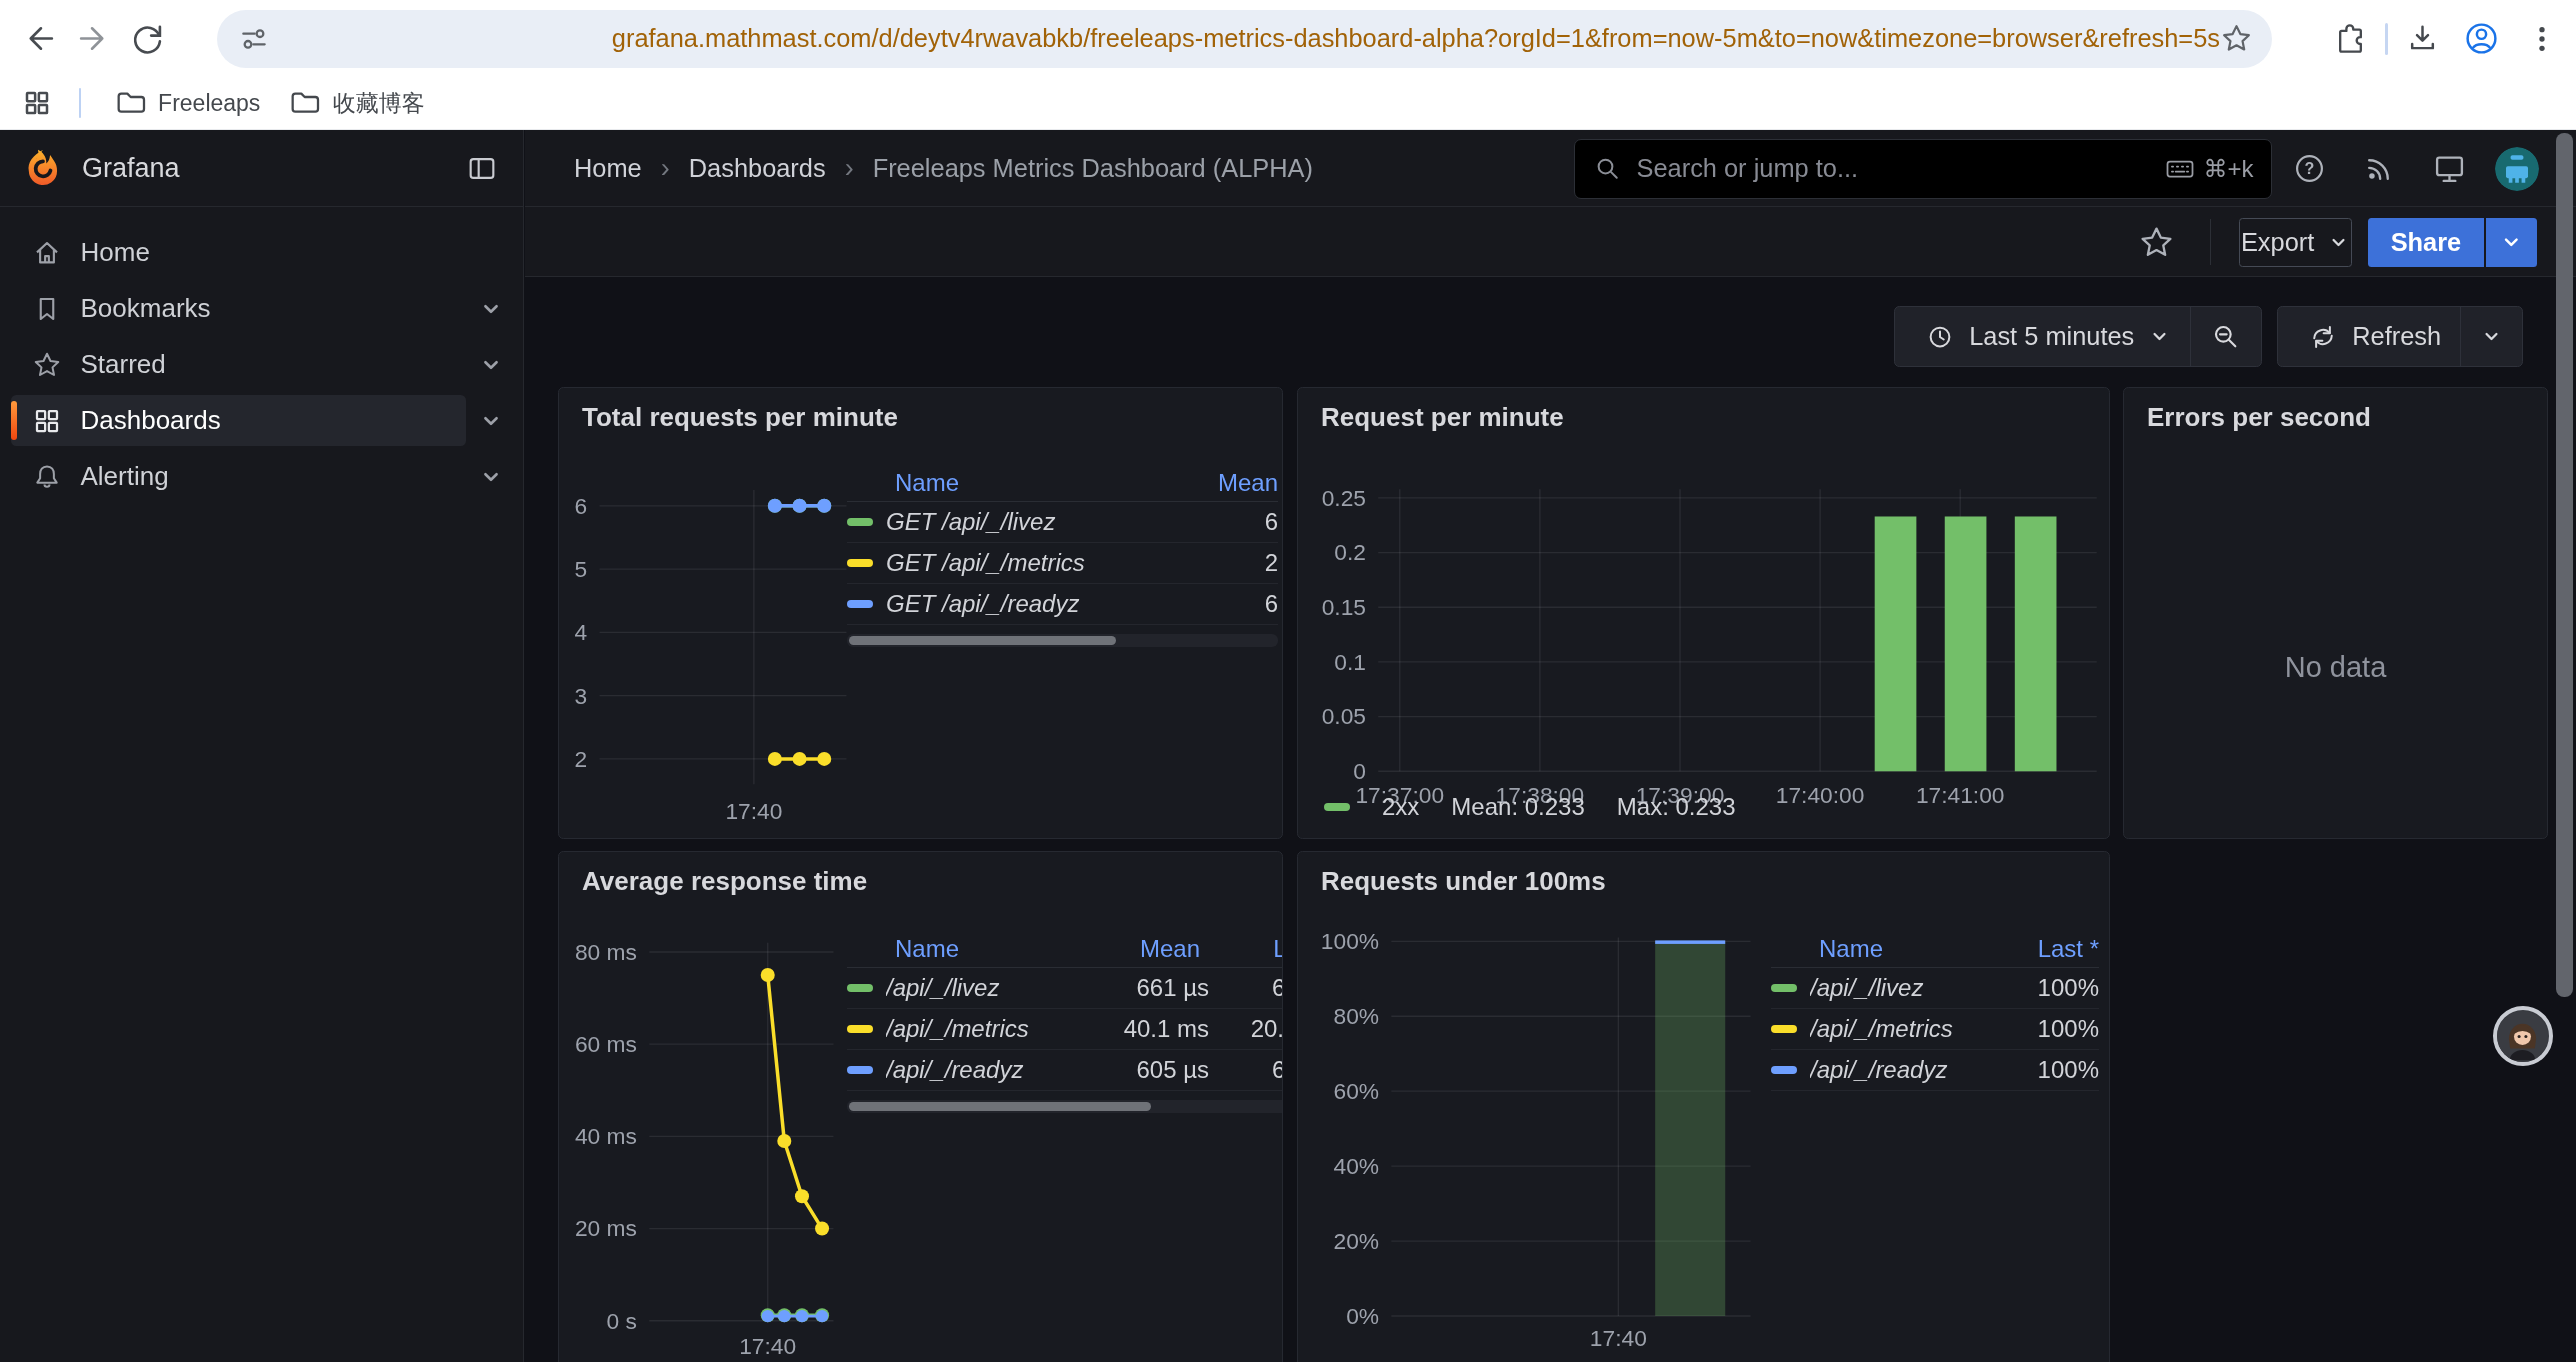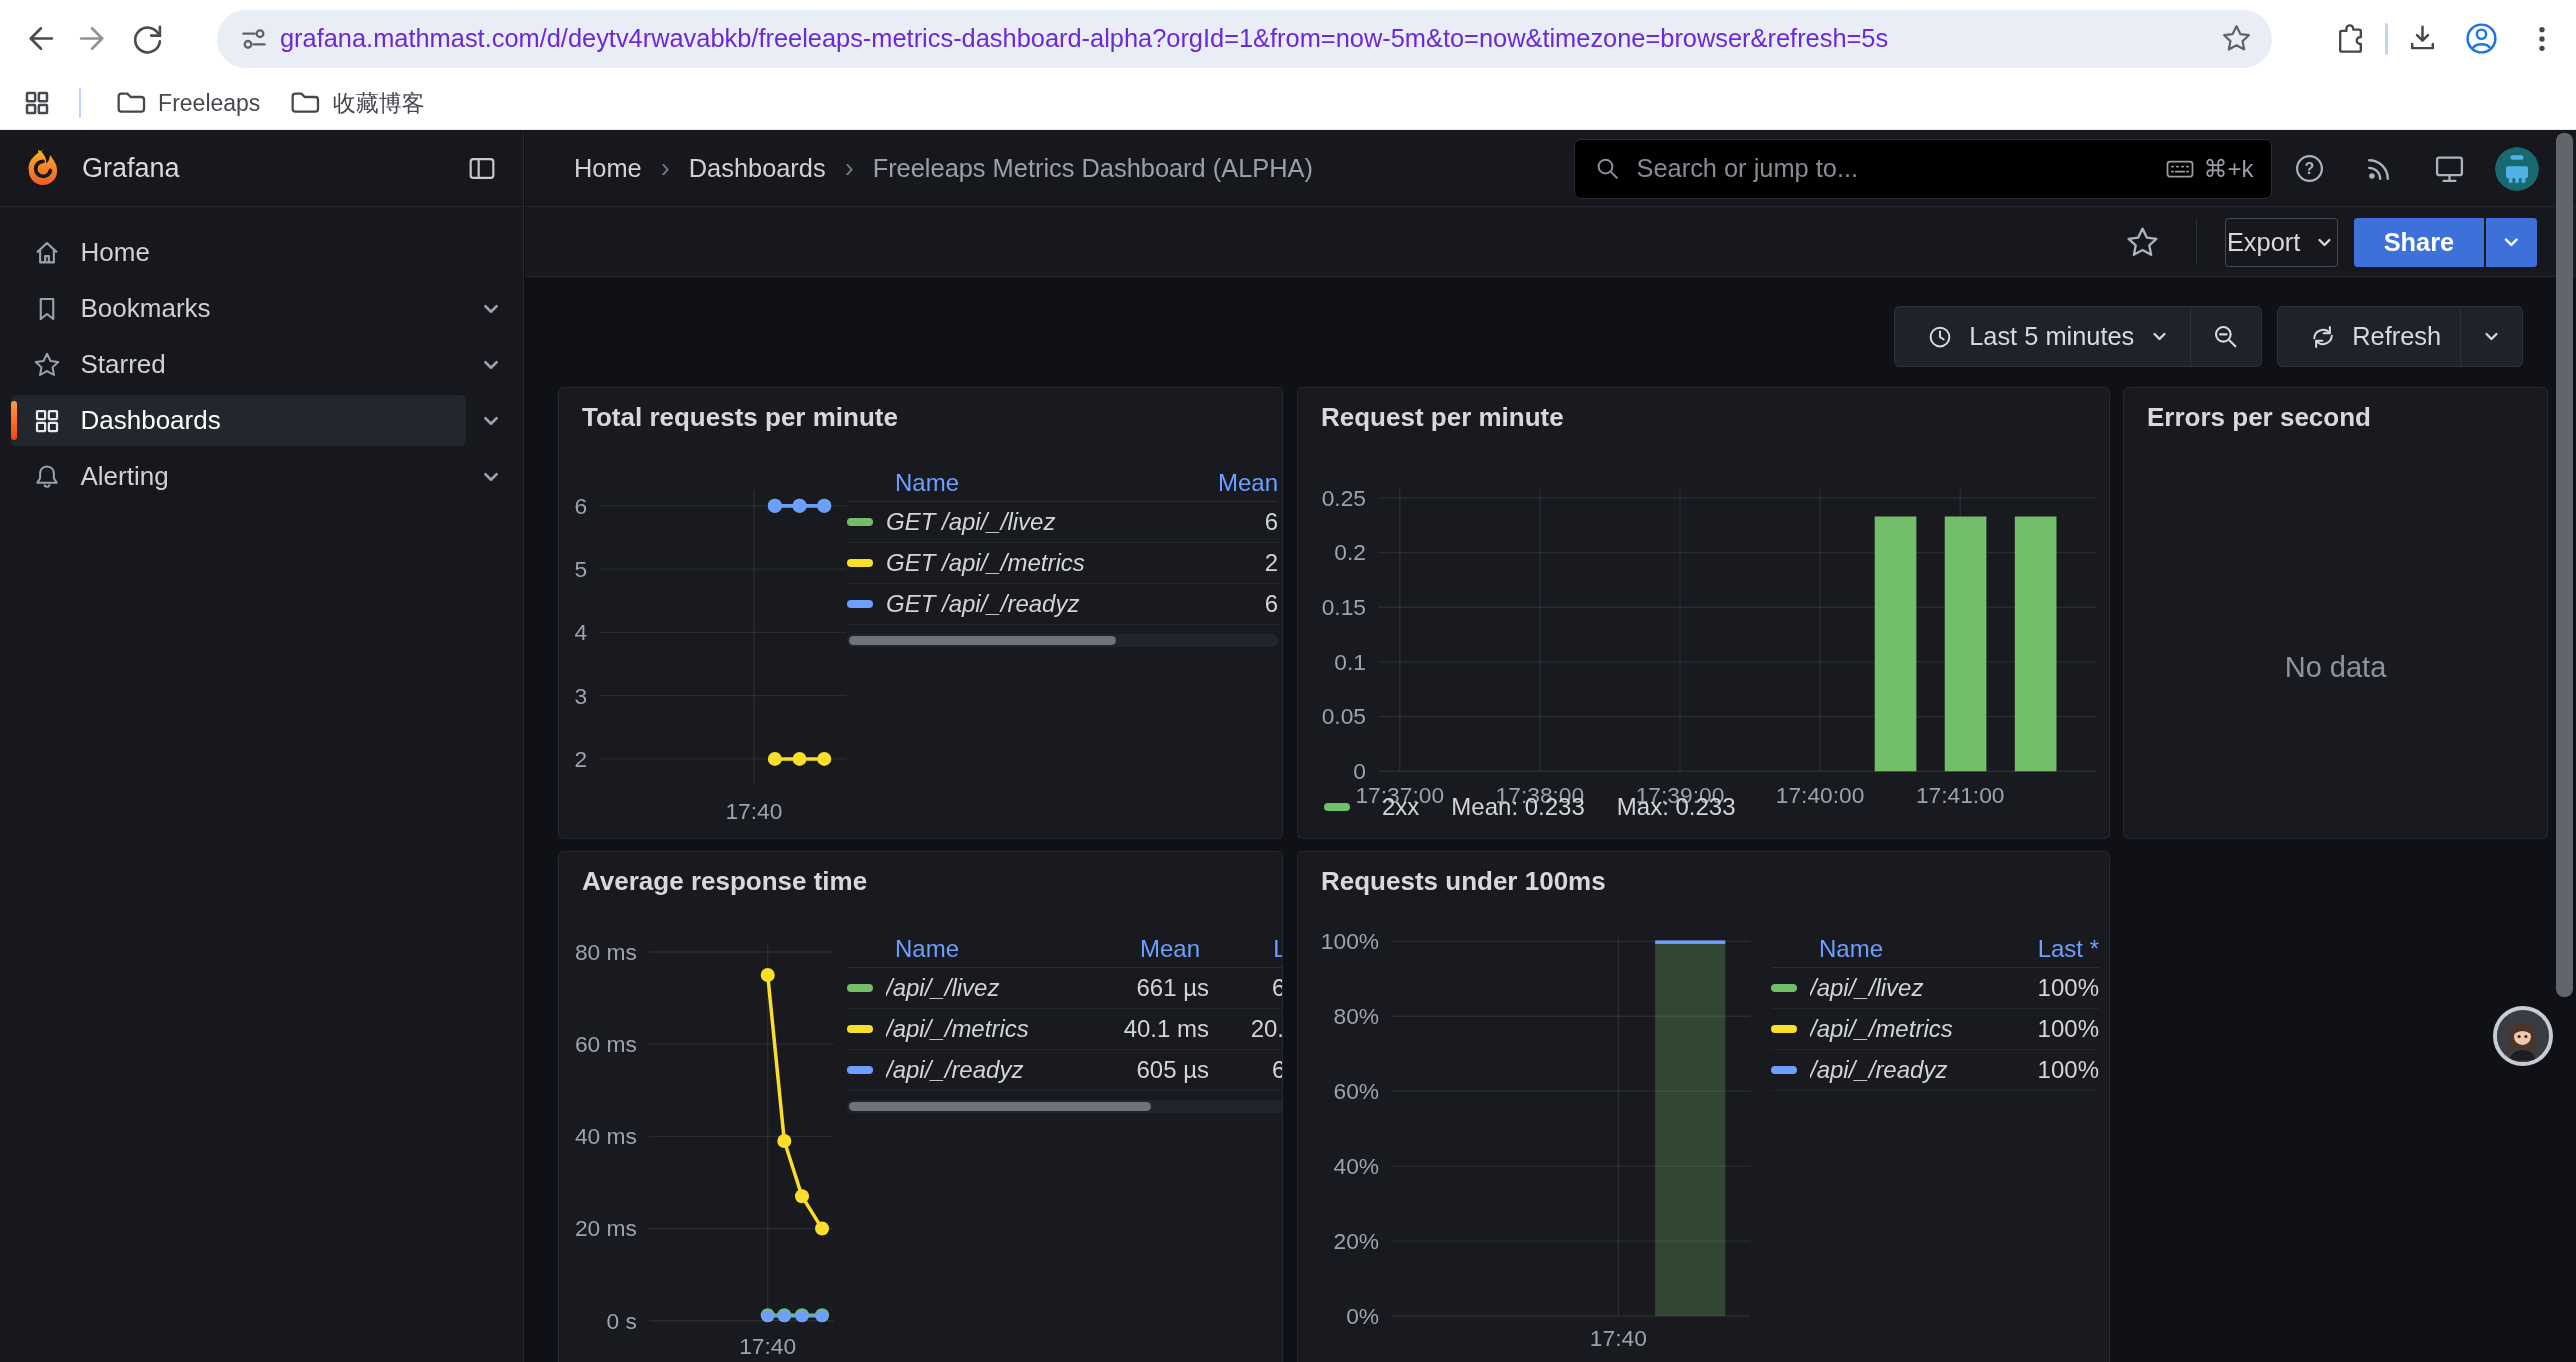--- a/index.html
+++ b/index.html
@@ -7,21 +7,21 @@
   .screen{position:relative;width:2576px;height:1363px;background:#ffffff;overflow:hidden;
           font-family:"Liberation Sans","DejaVu Sans",sans-serif;}
   svg{display:block;}
   svg text{font-family:"Liberation Sans","DejaVu Sans",sans-serif;}
 
   
   .btoolbar{position:absolute;left:0;top:0;width:100%;height:77px;background:#fff;display:flex;align-items:center;}
   .nav-btn{width:54px;height:54px;border-radius:50%;display:flex;align-items:center;justify-content:center;color:#474b50;flex:0 0 auto;background:none;border:none;}
   .nav-btn.fwd{color:#8f9398;}
   .omnibox{position:absolute;left:217px;top:9.6px;width:2055px;height:58px;border-radius:29px;background:#e9eef6;display:flex;align-items:center;color:#5f6368;}
-  .omnibox .url{flex:1;font-size:25.4px;color:#6d28d9;white-space:nowrap;overflow:hidden;margin-left:10px;}
+  .omnibox .url{flex:1;font-size:25.4px;color:#a16207;white-space:nowrap;overflow:hidden;margin-left:2px;text-align:right;}
   .b-actions{position:absolute;right:8.8px;top:0;height:77px;display:flex;align-items:center;gap:8.8px;}
   .b-actions .nav-btn{width:51px;height:51px;color:#45494e;}
   .vsep-blue{width:2.6px;height:32px;background:#c6d6f2;border-radius:1.8px;}
   .bookbar{position:absolute;left:0;top:77px;width:100%;height:53px;background:#fff;border-bottom:0.9px solid #e8eaed;display:flex;align-items:center;color:#44484d;font-size:23px;}
   .bookbar .apps{margin-left:14px;}
   .bookbar .bsep{width:1.8px;height:30px;background:#bdd2f4;border-radius:0.9px;margin:0 19px;}
   .bm{display:flex;align-items:center;gap:12.3px;padding:7px 14px;border-radius:7px;background:none;border:none;font-size:23px;color:#44484d;}
 
   
   .grafana{position:absolute;left:0;top:130px;width:100%;bottom:0;background:#101117;color:#d5d6da;}
@@ -47,21 +47,21 @@
   .search .ph{flex:1;font-size:25.4px;margin-left:14px;color:#888b94;}
   .search .short{display:flex;align-items:center;gap:8.8px;color:#9a9da5;font-size:24px;}
   .nav-icons{position:absolute;right:37px;top:0;height:77px;display:flex;align-items:center;gap:21px;}
   .icon-btn{width:49px;height:49px;display:flex;align-items:center;justify-content:center;background:none;border:none;color:#aeb2ba;}
   .subnav{height:70px;background:#17181d;border-bottom:0.9px solid #26282e;position:relative;}
   .subnav-right{position:absolute;right:39px;top:0;height:70px;display:flex;align-items:center;gap:16px;}
   .subnav .vdiv{width:0.9px;height:46px;background:#2c2f36;margin:0 12.3px;}
   .btn{height:49px;display:flex;align-items:center;gap:12.3px;font-size:25.4px;border-radius:3.5px;background:none;border:none;color:#d8d9dd;}
   .btn.outline{border:0.9px solid #454a55;padding:0 1px;}
   .share-group{display:flex;gap:1.8px;}
-  .btn.primary{background:var(--c-accent);color:#fff;font-weight:700;padding:0 30px;border-radius:3.5px 0 0 3.5px;}
+  .btn.primary{background:var(--c-accent);color:#fff;font-weight:700;padding:0 23px;border-radius:3.5px 0 0 3.5px;}
   .btn.primary-chev{background:var(--c-accent);color:#fff;width:51px;justify-content:center;border-radius:0 3.5px 3.5px 0;padding:0;}
 
   .canvas{position:absolute;left:0;right:0;top:148px;bottom:0;}
   .timebar{position:absolute;top:28px;right:53px;display:flex;gap:15px;}
   .tgroup{display:flex;align-items:center;height:61px;background:#202229;border:0.9px solid #2e313a;border-radius:5.3px;color:#d8d9dd;font-size:25.4px;font-weight:500;padding-left:11px;}
   .tgroup .seg{display:flex;align-items:center;gap:14px;padding:0 19px;background:none;border:none;color:#d8d9dd;font-size:25.4px;font-weight:500;height:100%;}
   .tgroup .gdiv{width:0.9px;height:100%;background:#2e313a;}
 
   
   .panel{position:absolute;background:#181a20;border:0.9px solid #262931;border-radius:5.3px;overflow:hidden;}

